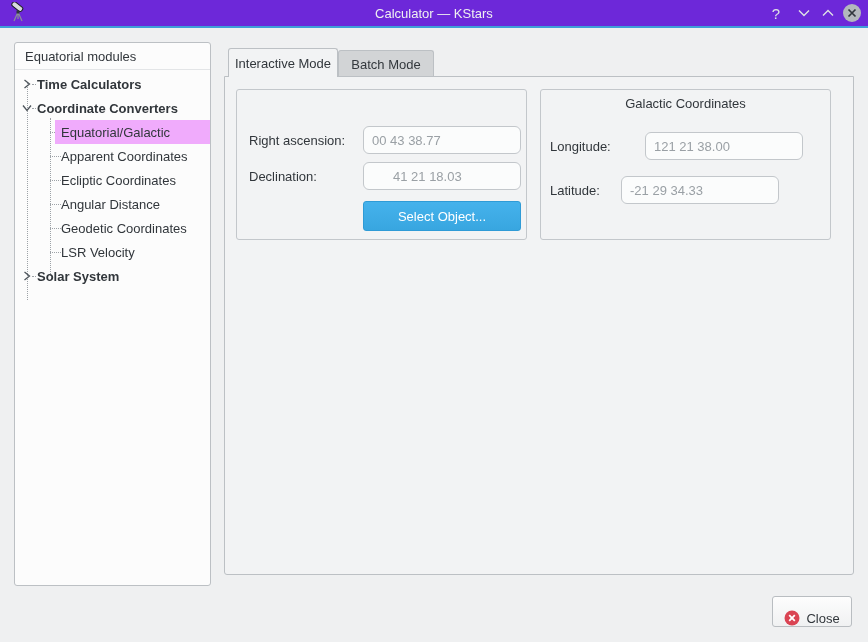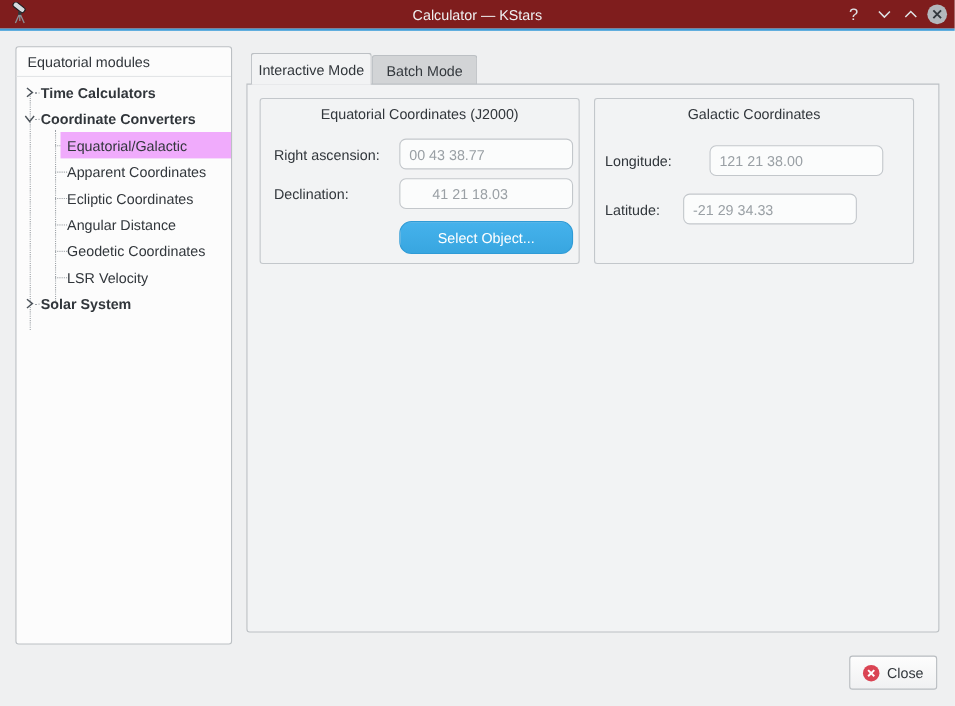--- a/index.html
+++ b/index.html
@@ -6,21 +6,21 @@
   html,body { width:868px; height:642px; overflow:hidden; }
   body {
     font-family:"Liberation Sans","DejaVu Sans",sans-serif;
     font-size:13px; color:#31363b;
     background:#eff0f1; position:relative;
   }
 
   
   .titlebar {
     position:absolute; left:0; top:0; width:868px; height:26px;
-    background:#7f1d1d; display:flex; align-items:center;
+    background:#6d28d9; display:flex; align-items:center;
   }
   .titlebar-accent {
     position:absolute; left:0; top:26px; width:868px; height:2px;
     background:#3f9ed9;
   }
   .app-icon { position:absolute; left:7px; top:2px; width:22px; height:22px; }
   .win-title {
     position:absolute; left:0; right:0; top:0; height:26px;
     display:flex; align-items:center; justify-content:center;
     color:#eff0f1; font-size:13px;
@@ -94,30 +94,30 @@
   .fld-label { position:absolute; color:#31363b; }
   .fld-input {
     position:absolute; width:158px; height:28px;
     background:#fbfcfc; border:1px solid #c3c7cb; border-radius:6px;
     color:#9aa0a5; font-size:13px; font-family:inherit;
     padding:0 8px; outline:none;
   }
   .btn-primary {
     position:absolute; left:126px; top:111px; width:158px; height:30px;
     background:linear-gradient(#45b2ec,#38a6e0); color:#ffffff;
-    border:1px solid #2f9bd6; border-radius:11px; font-size:13px;
+    border:1px solid #2f9bd6; border-radius:3px; font-size:13px;
     font-family:inherit; cursor:default;
   }
 
   
   .btn-close {
     position:absolute; left:772px; top:596px; width:80px; height:31px;
     background:linear-gradient(#fdfdfd,#f0f1f2);
     border:1px solid #b9bdc1; border-radius:3px;
-    display:flex; align-items:center; justify-content:center; gap:6px;
+    display:flex; align-items:flex-end; justify-content:center; gap:6px;
     font-size:13px; color:#31363b; cursor:default;
   }
 </style>
 </head>
 <body>
 
 <div class="titlebar">
   <span class="app-icon">
     <svg width="22" height="22" viewBox="0 0 22 22">
       <g stroke="#1a1d20" stroke-width="1" fill="#d7dadd">
@@ -210,21 +210,20 @@
     </div>
   </div>
 </div>
 
 <div class="tab tab-active">Interactive Mode</div>
 <div class="tab tab-inactive">Batch Mode</div>
 
 <div class="tabpane">
 
   <div class="groupbox gb-left">
-    <div class="gb-title">Equatorial Coordinates (J2000)</div>
     <div class="fld-label" style="left:12px; top:43px;">Right ascension:</div>
     <input class="fld-input" style="left: 126px; top: 36px;" value="00 43 38.77">
     <div class="fld-label" style="left:12px; top:79px;">Declination:</div>
     <input class="fld-input" style="left: 126px; top: 72px; padding-left: 29px;" value="41 21 18.03">
     <button class="btn-primary">Select Object...</button>
   </div>
 
   <div class="groupbox gb-right">
     <div class="gb-title">Galactic Coordinates</div>
     <div class="fld-label" style="left:9px; top:49px;">Longitude:</div>

